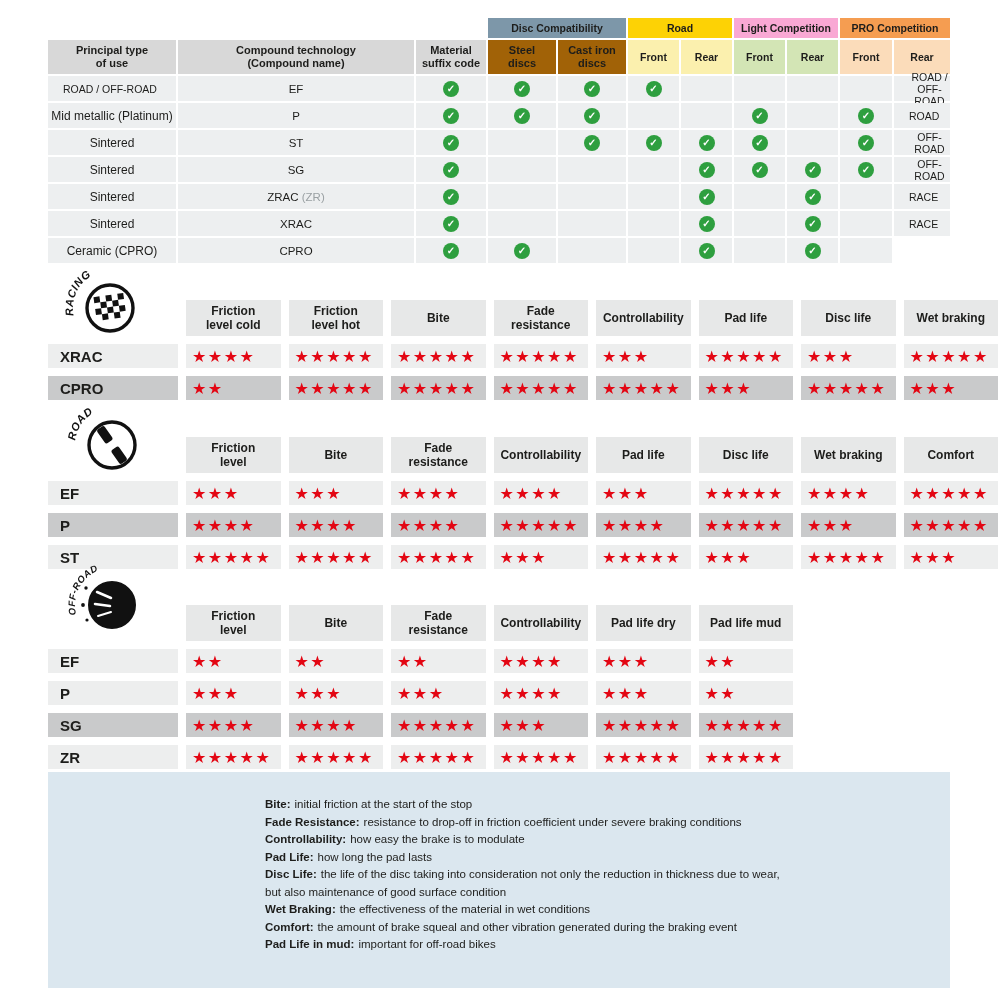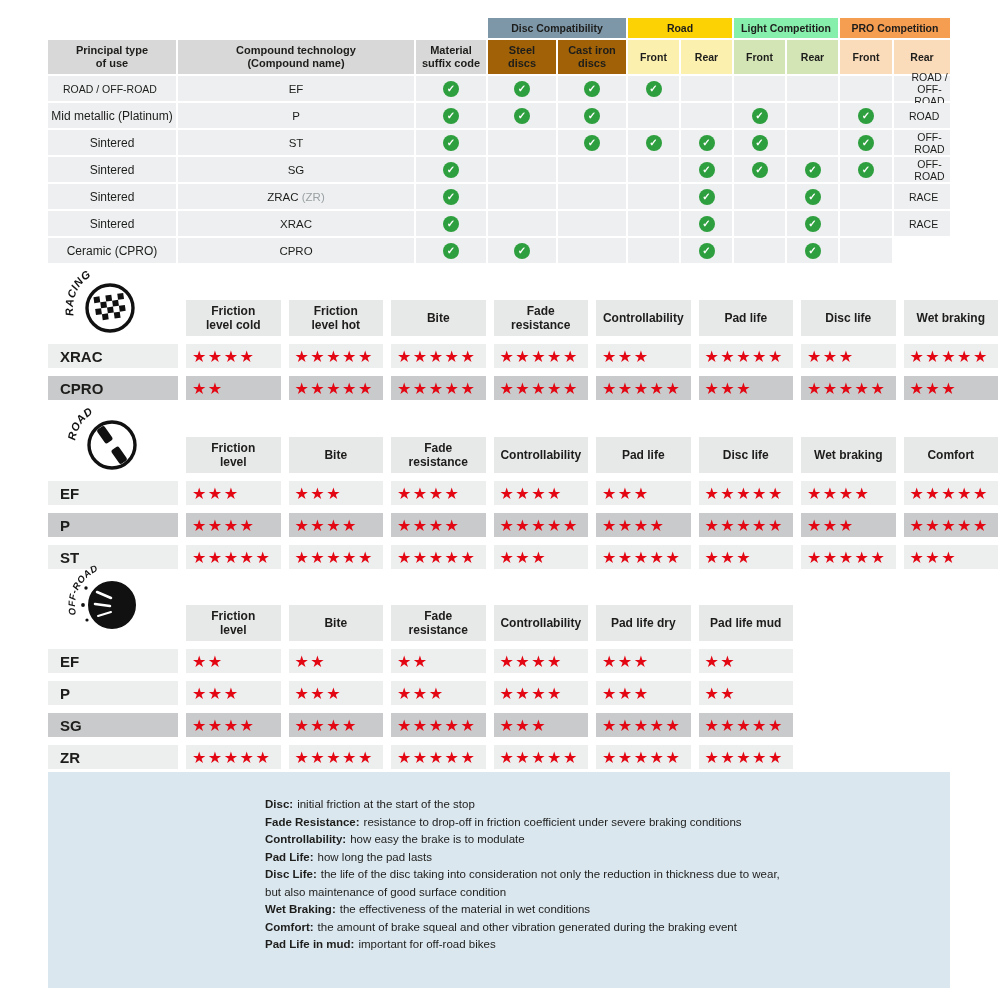--- a/index.html
+++ b/index.html
@@ -7,21 +7,21 @@
   .page { position:relative; width:1000px; height:1000px; overflow:hidden; background:#fff;border-radius:29px; }
 
   
   .compat { position:absolute; left:48px; top:18px; display:grid;
     grid-template-columns:128px 236px 70px 68px 68px 51px 51px 51px 51px 52px 56px; gap:2px; }
   .compat > div { display:flex; align-items:center; justify-content:center; text-align:center; }
   .gh { height:20px; font-weight:bold; font-size:10.5px; }
   .gh-spacer { background:transparent; }
   .gh-disc  { background:#7d97a9; }
   .gh-road  { background:#fdd205; }
-  .gh-light { background:#86efac; }
+  .gh-light { background:#f9a8d4; }
   .gh-pro   { background:#f59d51; }
   .ch { height:34px; font-weight:bold; font-size:11px; white-space:pre-line; line-height:1.15; }
   .ch-gray  { background:#d8d8d8; }
   .ch-disc  { background:#a16207; }
   .ch-road  { background:#fbf0ae; font-size:10.5px; }
   .ch-light { background:#d3e5b5; font-size:10.5px; }
   .ch-pro   { background:#fbdcba; font-size:10.5px; }
   .cd { height:25px; background:#edeff0; font-size:11px; }
   .c-use  { justify-content:flex-start !important; text-align:left; padding-left:15px; font-size:10.5px; }
   .c-tech { font-size:12px; }
@@ -400,21 +400,21 @@
     <div class="rlabel row-light">ZR</div>
     <div class="rstars row-light">★★★★★</div>
     <div class="rstars row-light">★★★★★</div>
     <div class="rstars row-light">★★★★★</div>
     <div class="rstars row-light">★★★★★</div>
     <div class="rstars row-light">★★★★★</div>
     <div class="rstars row-light">★★★★★</div>
   </div>
 
   <div class="legend">
-    <div class="lg-item"><span class="lg-term">Disc:</span><span class="lg-desc">initial friction at the start of the stop</span></div>
+    <div class="lg-item"><span class="lg-term">Bite:</span><span class="lg-desc">initial friction at the start of the stop</span></div>
     <div class="lg-item"><span class="lg-term">Fade Resistance:</span><span class="lg-desc">resistance to drop-off in friction coefficient under severe braking conditions</span></div>
     <div class="lg-item"><span class="lg-term">Controllability:</span><span class="lg-desc">how easy the brake is to modulate</span></div>
     <div class="lg-item"><span class="lg-term">Pad Life:</span><span class="lg-desc">how long the pad lasts</span></div>
     <div class="lg-item"><span class="lg-term">Disc Life:</span><span class="lg-desc">the life of the disc taking into consideration not only the reduction in thickness due to wear,
 but also maintenance of good surface condition</span></div>
     <div class="lg-item"><span class="lg-term">Wet Braking:</span><span class="lg-desc">the effectiveness of the material in wet conditions</span></div>
     <div class="lg-item"><span class="lg-term">Comfort:</span><span class="lg-desc">the amount of brake squeal and other vibration generated during the braking event</span></div>
     <div class="lg-item"><span class="lg-term">Pad Life in mud:</span><span class="lg-desc">important for off-road bikes</span></div>
   </div>
 

